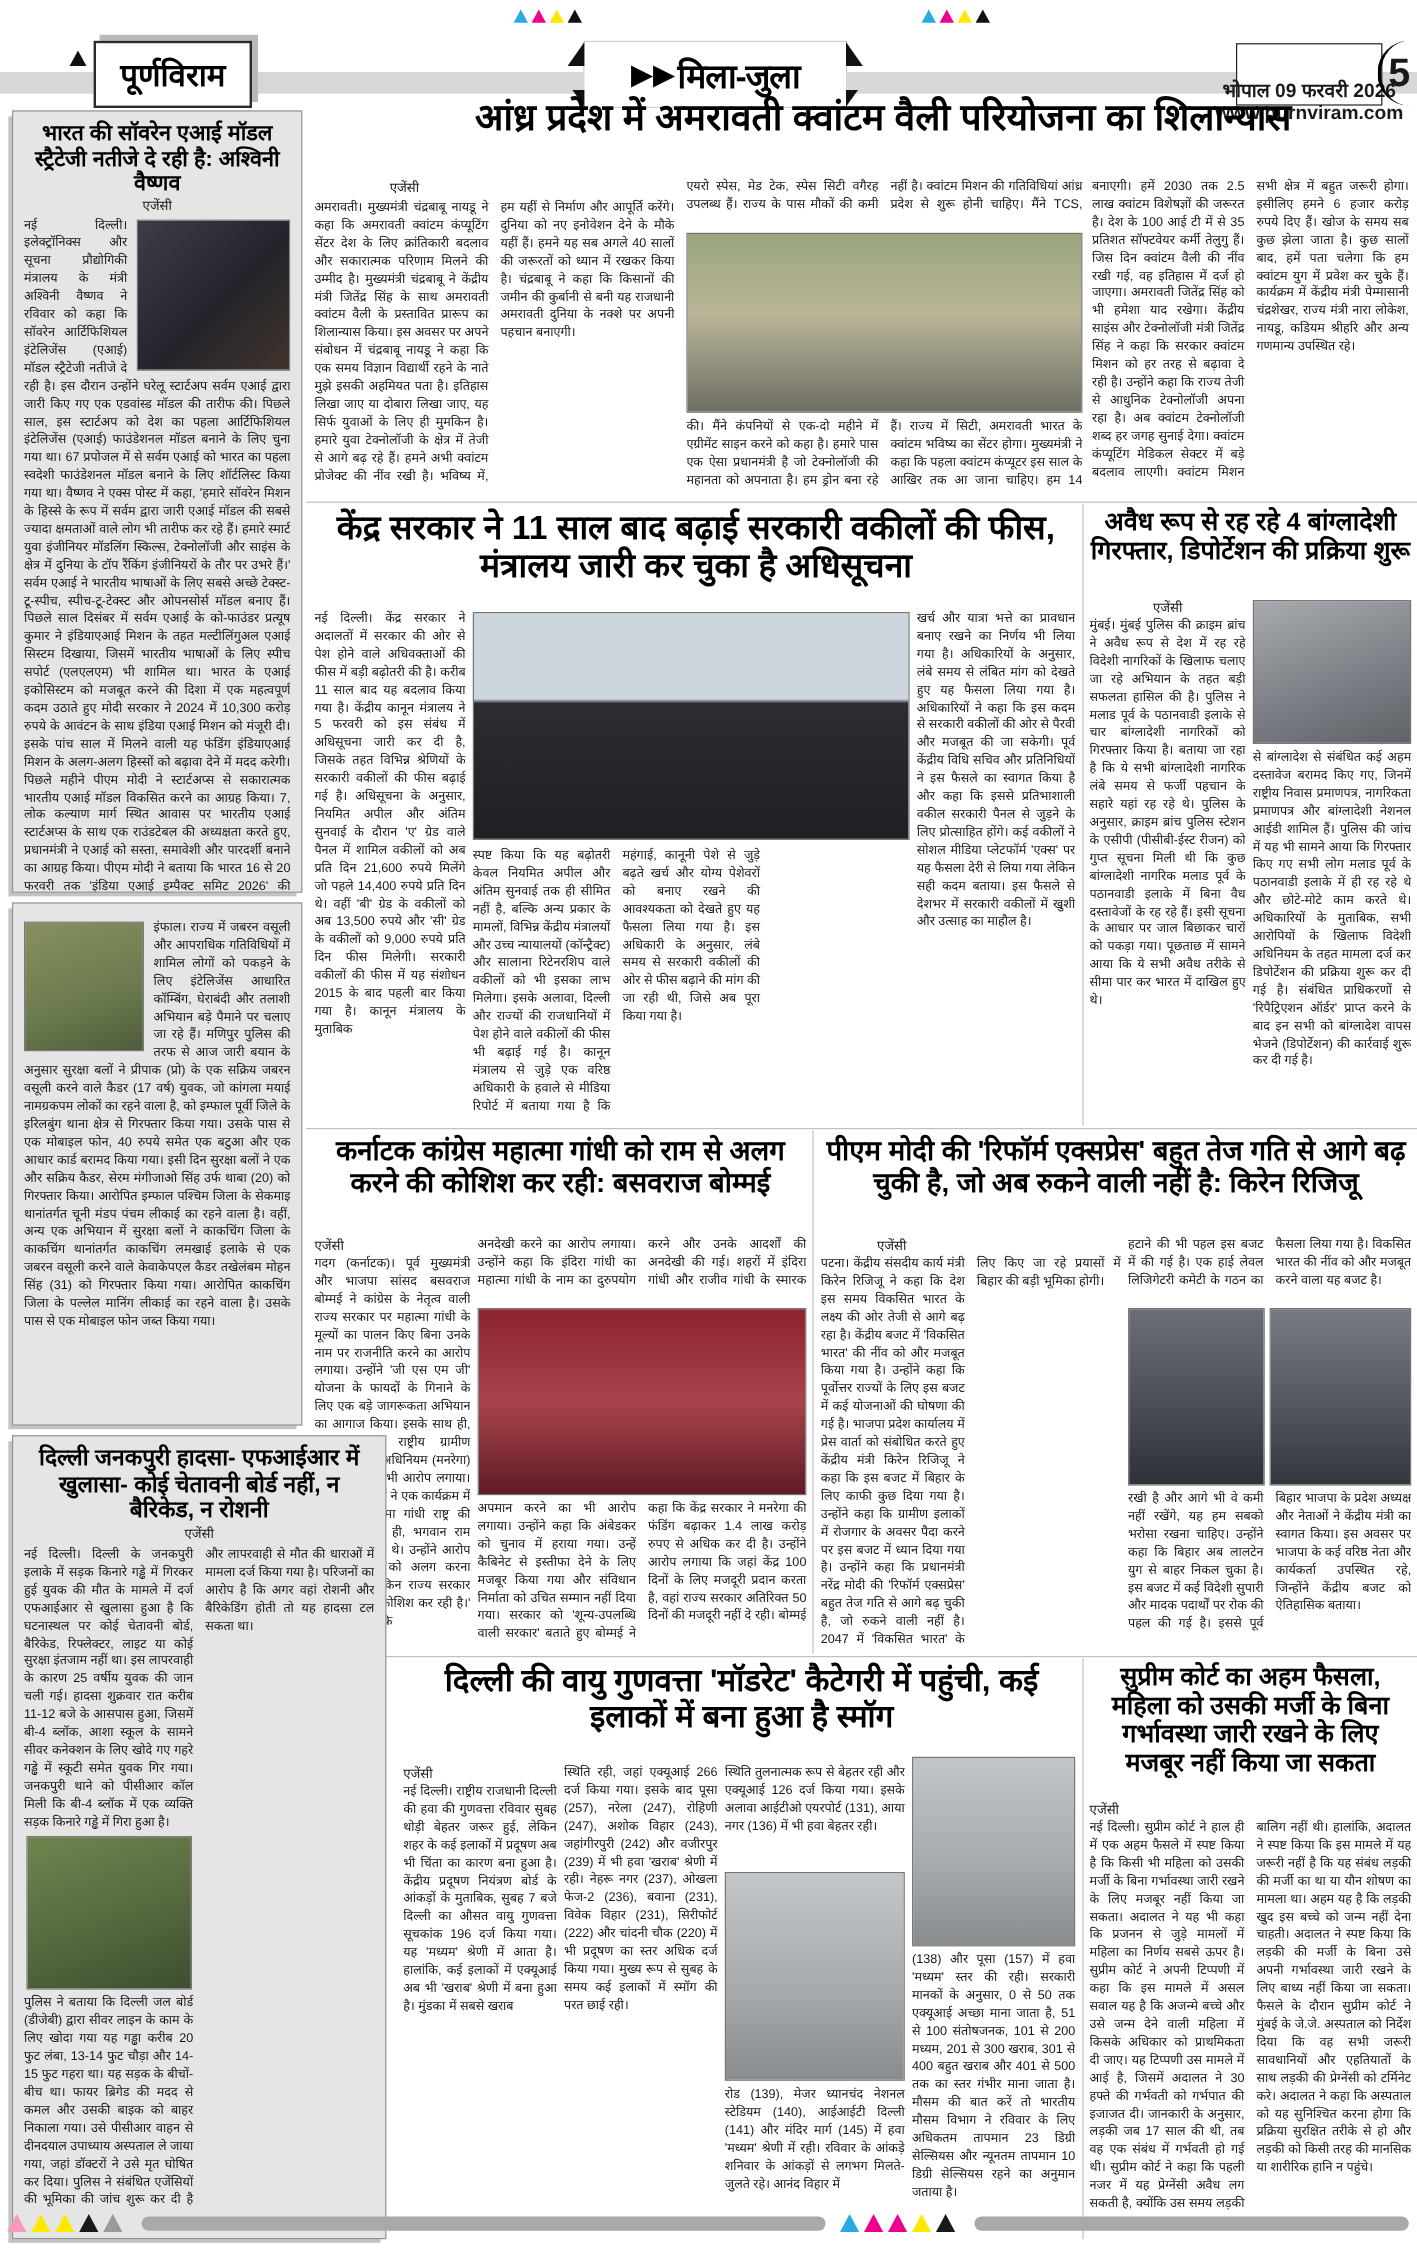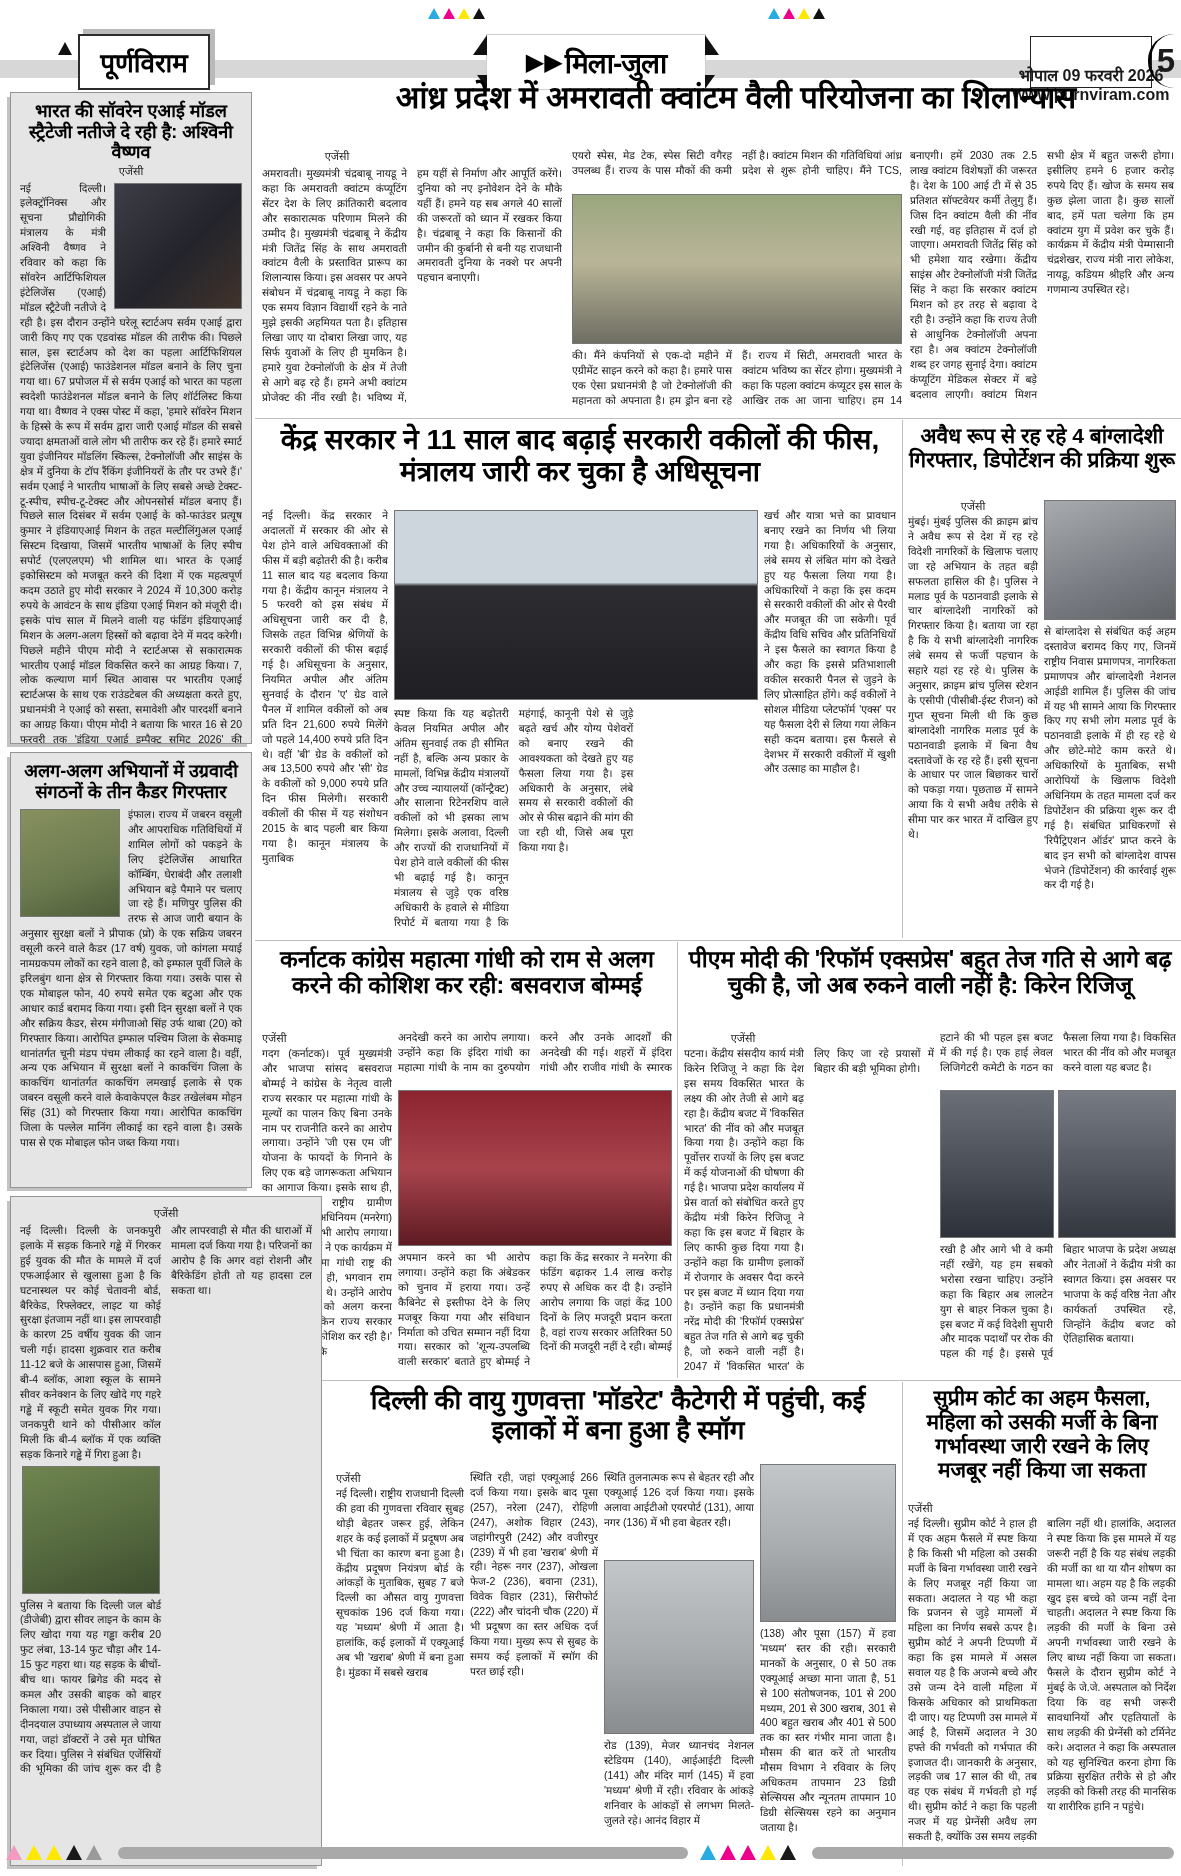--- a/index.html
+++ b/index.html
@@ -176,28 +176,28 @@
   <div class="boxed" style="left:10px;top:92px;width:242px;height:652px;">
     <div class="hl" style="font-size:18px;">भारत की सॉवरेन एआई मॉडल स्ट्रैटेजी नतीजे दे रही है: अश्विनी वैष्णव</div>
     <div class="by">एजेंसी</div>
     <div class="bt" style="height:572px;margin-top:3px;">
       <span class="ph ph-vaishnaw float-r" style="display:block;width:128px;height:126px;"></span>
       <span>नई दिल्ली। इलेक्ट्रॉनिक्स और सूचना प्रौद्योगिकी मंत्रालय के मंत्री अश्विनी वैष्णव ने रविवार को कहा कि सॉवरेन आर्टिफिशियल इंटेलिजेंस (एआई) मॉडल स्ट्रैटेजी नतीजे दे रही है। इस दौरान उन्होंने घरेलू स्टार्टअप सर्वम एआई द्वारा जारी किए गए एक एडवांस्ड मॉडल की तारीफ की। पिछले साल, इस स्टार्टअप को देश का पहला आर्टिफिशियल इंटेलिजेंस (एआई) फाउंडेशनल मॉडल बनाने के लिए चुना गया था। 67 प्रपोजल में से सर्वम एआई को भारत का पहला स्वदेशी फाउंडेशनल मॉडल बनाने के लिए शॉर्टलिस्ट किया गया था। वैष्णव ने एक्स पोस्ट में कहा, 'हमारे सॉवरेन मिशन के हिस्से के रूप में सर्वम द्वारा जारी एआई मॉडल की सबसे ज्यादा क्षमताओं वाले लोग भी तारीफ कर रहे हैं। हमारे स्मार्ट युवा इंजीनियर मॉडलिंग स्किल्स, टेक्नोलॉजी और साइंस के क्षेत्र में दुनिया के टॉप रैंकिंग इंजीनियरों के तौर पर उभरे हैं।' सर्वम एआई ने भारतीय भाषाओं के लिए सबसे अच्छे टेक्स्ट-टू-स्पीच, स्पीच-टू-टेक्स्ट और ओपनसोर्स मॉडल बनाए हैं। पिछले साल दिसंबर में सर्वम एआई के को-फाउंडर प्रत्यूष कुमार ने इंडियाएआई मिशन के तहत मल्टीलिंगुअल एआई सिस्टम दिखाया, जिसमें भारतीय भाषाओं के लिए स्पीच सपोर्ट (एलएलएम) भी शामिल था। भारत के एआई इकोसिस्टम को मजबूत करने की दिशा में एक महत्वपूर्ण कदम उठाते हुए मोदी सरकार ने 2024 में 10,300 करोड़ रुपये के आवंटन के साथ इंडिया एआई मिशन को मंजूरी दी। इसके पांच साल में मिलने वाली यह फंडिंग इंडियाएआई मिशन के अलग-अलग हिस्सों को बढ़ावा देने में मदद करेगी। पिछले महीने पीएम मोदी ने स्टार्टअप्स से सकारात्मक भारतीय एआई मॉडल विकसित करने का आग्रह किया। 7, लोक कल्याण मार्ग स्थित आवास पर भारतीय एआई स्टार्टअप्स के साथ एक राउंडटेबल की अध्यक्षता करते हुए, प्रधानमंत्री ने एआई को सस्ता, समावेशी और पारदर्शी बनाने का आग्रह किया। पीएम मोदी ने बताया कि भारत 16 से 20 फरवरी तक 'इंडिया एआई इम्पैक्ट समिट 2026' की मेजबानी करेगा, जिसके जरिए देश टेक्नोलॉजी सेक्टर में अहम भूमिका निभाएगा। उन्होंने यह भी सुझाव दिया कि भारतीय एआई मॉडल अलग होने चाहिए और इनमें स्थानीय और स्वदेशी कंटेंट और क्षेत्रीय भाषाओं को बढ़ावा मिले।</span>
     </div>
   </div>
 
   <div class="boxed" style="left:10px;top:752px;width:242px;height:436px;">
-    <div class="hl" style="font-size:18px;">अलग-अलग अभियानों में उग्रवादी संगठनों के तीन कैडर गिरफ्तार</div>
     <div class="bt" style="height:360px;margin-top:5px;">
       <span class="ph ph-manipur float-l" style="display:block;width:100px;height:108px;"></span>
       <span>इंफाल। राज्य में जबरन वसूली और आपराधिक गतिविधियों में शामिल लोगों को पकड़ने के लिए इंटेलिजेंस आधारित कॉम्बिंग, घेराबंदी और तलाशी अभियान बड़े पैमाने पर चलाए जा रहे हैं। मणिपुर पुलिस की तरफ से आज जारी बयान के अनुसार सुरक्षा बलों ने प्रीपाक (प्रो) के एक सक्रिय जबरन वसूली करने वाले कैडर (17 वर्ष) युवक, जो कांगला मयाई नामग्रकपम लोकों का रहने वाला है, को इम्फाल पूर्वी जिले के इरिलबुंग थाना क्षेत्र से गिरफ्तार किया गया। उसके पास से एक मोबाइल फोन, 40 रुपये समेत एक बटुआ और एक आधार कार्ड बरामद किया गया। इसी दिन सुरक्षा बलों ने एक और सक्रिय कैडर, सेरम मंगीजाओ सिंह उर्फ थाबा (20) को गिरफ्तार किया। आरोपित इम्फाल पश्चिम जिला के सेकमाइ थानांतर्गत चूनी मंडप पंचम लीकाई का रहने वाला है। वहीं, अन्य एक अभियान में सुरक्षा बलों ने काकचिंग जिला के काकचिंग थानांतर्गत काकचिंग लमखाई इलाके से एक जबरन वसूली करने वाले केवाकेपएल कैडर तखेलंबम मोहन सिंह (31) को गिरफ्तार किया गया। आरोपित काकचिंग जिला के पल्लेल मानिंग लीकाई का रहने वाला है। उसके पास से एक मोबाइल फोन जब्त किया गया।</span>
     </div>
   </div>
 
   <div class="boxed" style="left:10px;top:1196px;width:312px;height:670px;">
+    <div class="hl" style="font-size:19px;">दिल्ली जनकपुरी हादसा- एफआईआर में खुलासा- कोई चेतावनी बोर्ड नहीं, न बैरिकेड, न रोशनी</div>
     <div class="by">एजेंसी</div>
     <div class="bt c2" style="height:562px;margin-top:3px;">
       <span>नई दिल्ली। दिल्ली के जनकपुरी इलाके में सड़क किनारे गड्ढे में गिरकर हुई युवक की मौत के मामले में दर्ज एफआईआर से खुलासा हुआ है कि घटनास्थल पर कोई चेतावनी बोर्ड, बैरिकेड, रिफ्लेक्टर, लाइट या कोई सुरक्षा इंतजाम नहीं था। इस लापरवाही के कारण 25 वर्षीय युवक की जान चली गई। हादसा शुक्रवार रात करीब 11-12 बजे के आसपास हुआ, जिसमें बी-4 ब्लॉक, आशा स्कूल के सामने सीवर कनेक्शन के लिए खोदे गए गहरे गड्ढे में स्कूटी समेत युवक गिर गया। जनकपुरी थाने को पीसीआर कॉल मिली कि बी-4 ब्लॉक में एक व्यक्ति सड़क किनारे गड्ढे में गिरा हुआ है।</span>
       <span class="ph ph-janakpuri inblock" style="width:138px;height:128px;"></span>
       <span>पुलिस ने बताया कि दिल्ली जल बोर्ड (डीजेबी) द्वारा सीवर लाइन के काम के लिए खोदा गया यह गड्ढा करीब 20 फुट लंबा, 13-14 फुट चौड़ा और 14-15 फुट गहरा था। यह सड़क के बीचों-बीच था। फायर ब्रिगेड की मदद से कमल और उसकी बाइक को बाहर निकाला गया। उसे पीसीआर वाहन से दीनदयाल उपाध्याय अस्पताल ले जाया गया, जहां डॉक्टरों ने उसे मृत घोषित कर दिया। पुलिस ने संबंधित एजेंसियों की भूमिका की जांच शुरू कर दी है और लापरवाही से मौत की धाराओं में मामला दर्ज किया गया है। परिजनों का आरोप है कि अगर वहां रोशनी और बैरिकेडिंग होती तो यह हादसा टल सकता था।</span>
     </div>
   </div>
 
   <div class="foot-tris" style="left:6px;">
     <span class="ft" style="border-bottom-color:#f49ac1"></span>

